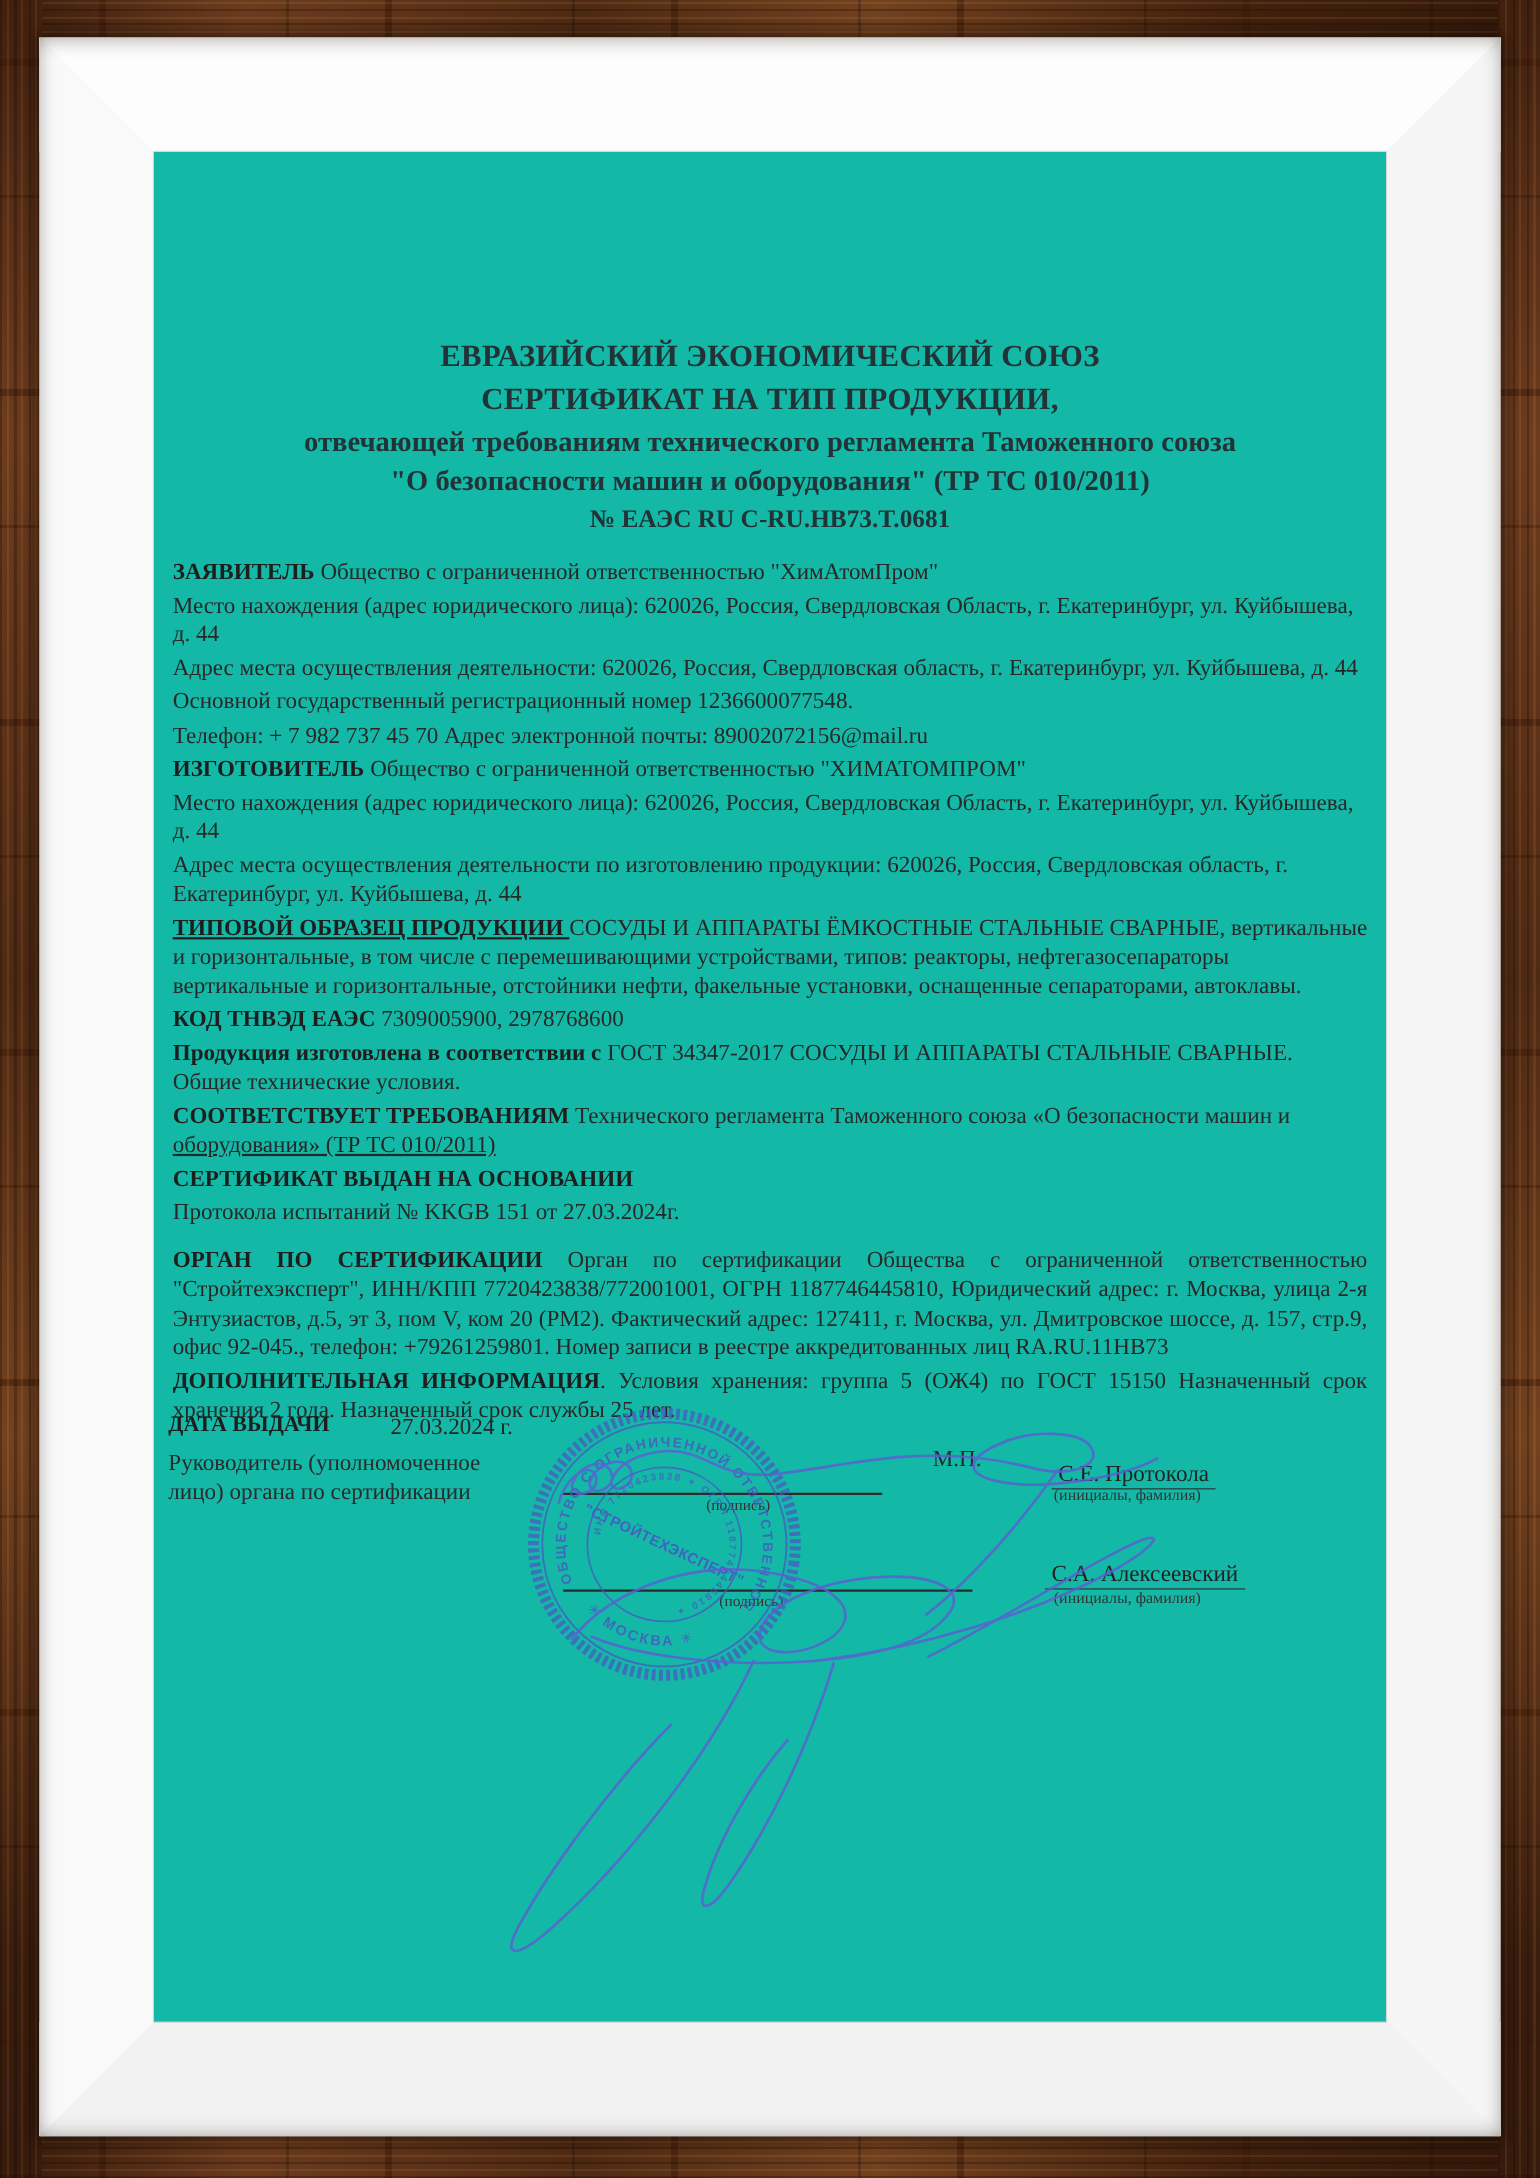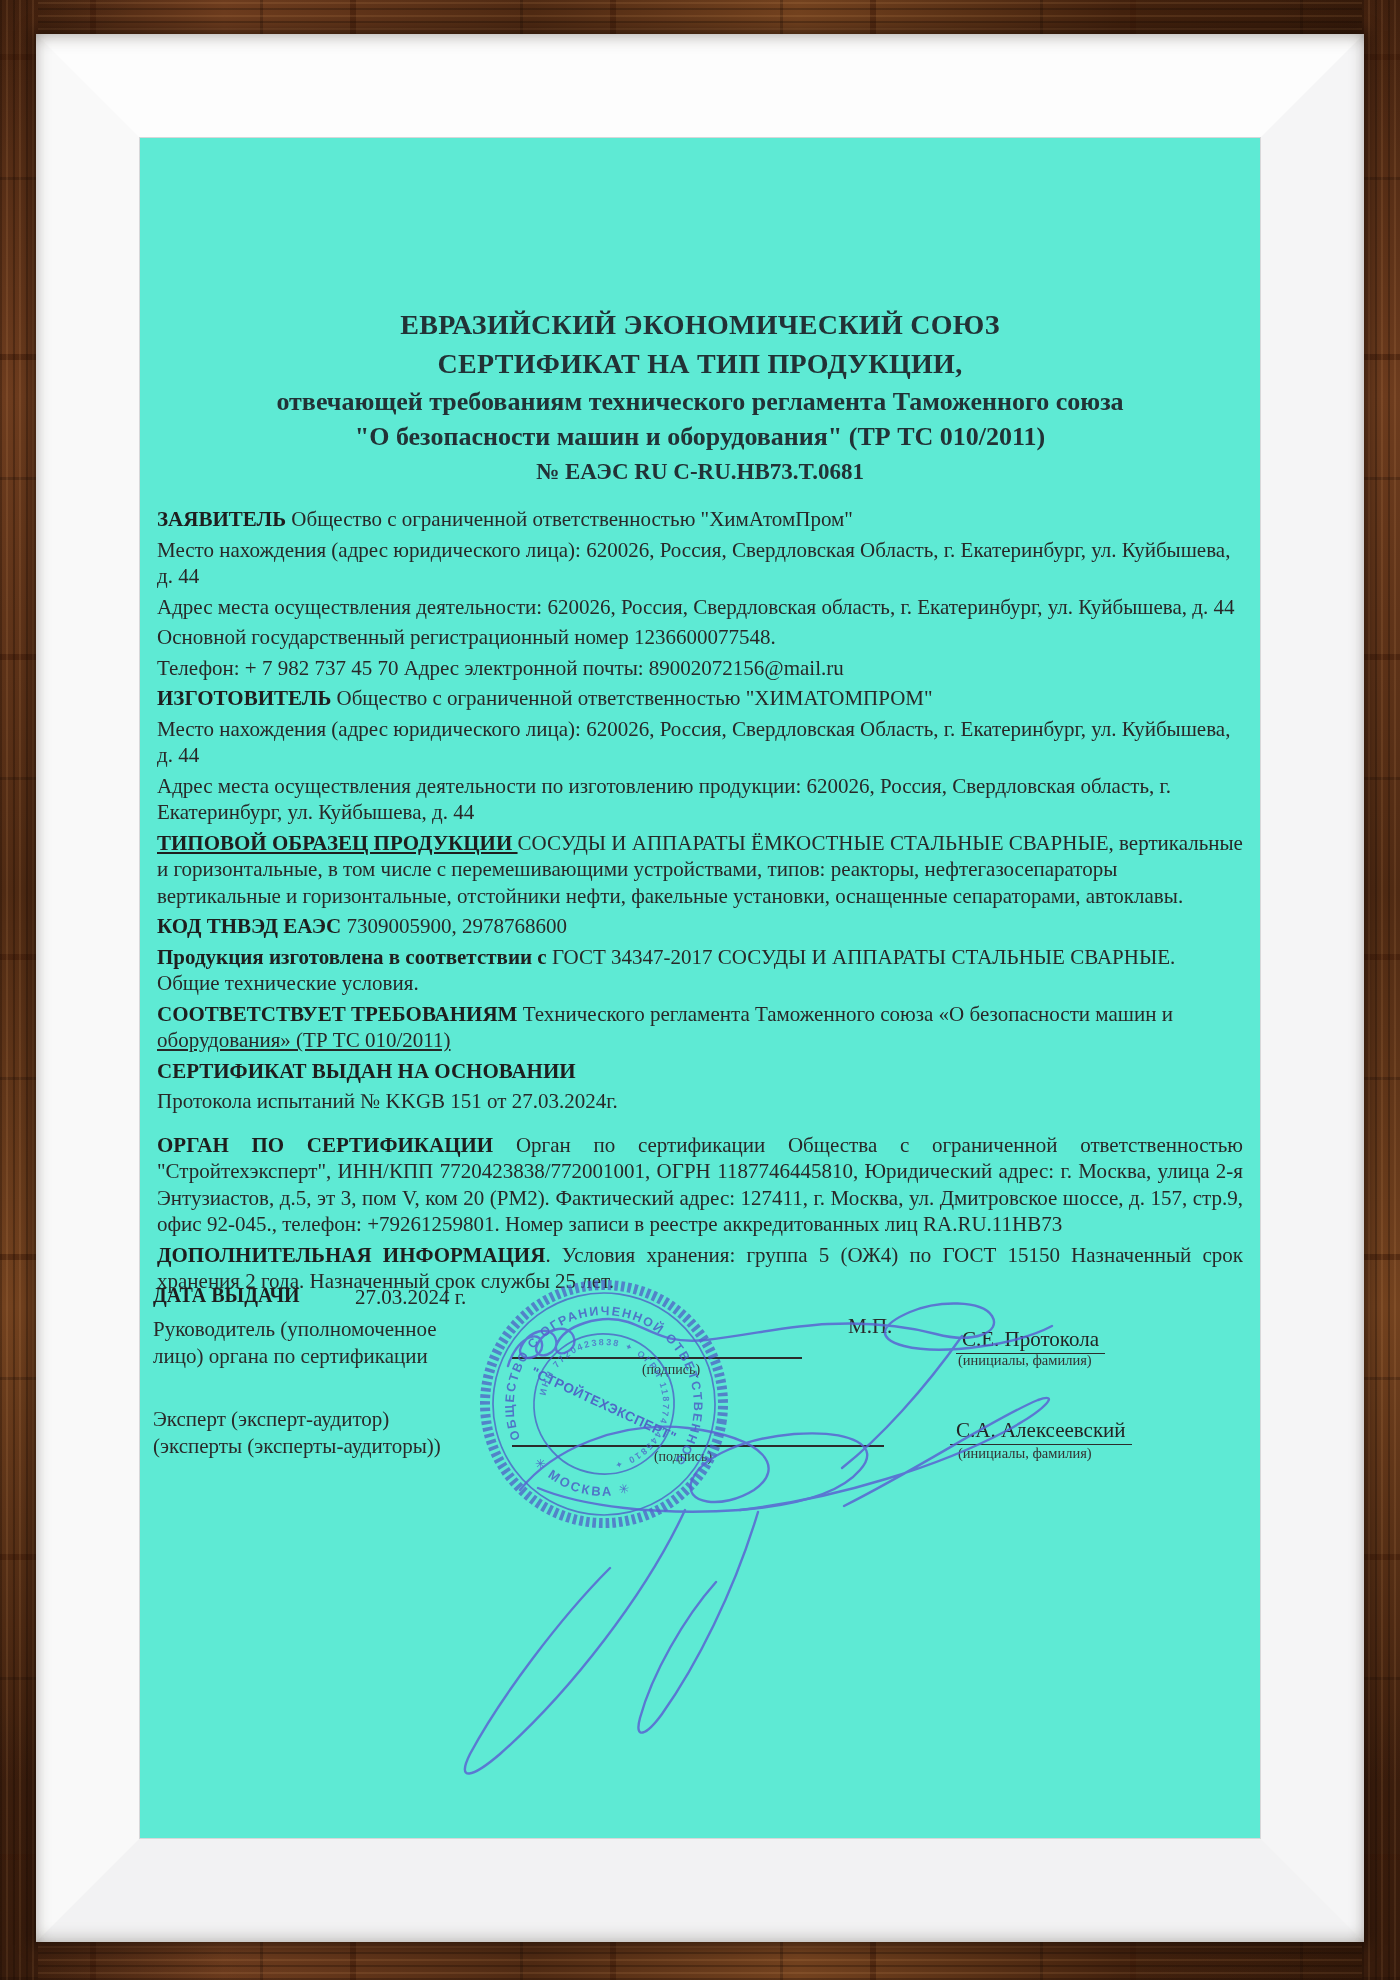--- a/index.html
+++ b/index.html
@@ -22,21 +22,21 @@
   .vignette{position:absolute;inset:0;pointer-events:none;
       background:radial-gradient(118% 104% at 50% 47%, rgba(0,0,0,0) 56%, rgba(16,6,2,.30) 79%, rgba(6,2,0,.72) 100%);}
   
   .mat{position:absolute;top:34px;left:36px;right:36px;bottom:38px;
        border:104px solid;border-color:#fdfdfd #f5f5f6 #f2f2f3 #f9f9f9;background:#fefefe;
        box-shadow:0 0 14px 3px rgba(10,4,1,.55);}
   .mat-shade{position:absolute;top:34px;left:36px;right:36px;bottom:38px;pointer-events:none;
        box-shadow:inset 0 12px 16px -9px rgba(40,30,20,.30), inset 12px 0 16px -11px rgba(40,30,20,.20),
                   inset -12px 0 16px -11px rgba(40,30,20,.20), inset 0 -12px 16px -9px rgba(40,30,20,.25);}
   
-  .paper{position:absolute;inset:0;background:#5eead4;outline:1px solid #d7d7d9;color:#262626;}
+  .paper{position:absolute;inset:0;background:#14b8a6;outline:1px solid #d7d7d9;color:#262626;}
   .doc-head{padding-top:168px;text-align:center;color:#223236;font-weight:bold;}
   .t1{font-size:28px;line-height:38px;letter-spacing:.3px;}
   .t2{font-size:28px;line-height:40px;letter-spacing:.3px;}
   .t3{font-size:26px;line-height:35px;}
   .t4{font-size:26px;line-height:35px;}
   .t5{font-size:23px;line-height:36px;}
   .doc-body{padding:12px 13px 0 13px;font-size:21px;line-height:26.5px;color:#282828;}
   .doc-body p{margin:4px;}
   .doc-body p.gap{margin-top:17px;}
   .jst{text-align:justify;}
@@ -108,24 +108,20 @@
 
     <div class="abs role role1">
       <div>Руководитель (уполномоченное</div>
       <div>лицо) органа по сертификации</div>
     </div>
     <div class="abs sig-caption cap1">(подпись)</div>
     <div class="abs seal-mark">М.П.</div>
     <div class="abs name name1">С.Е. Протокола</div>
     <div class="abs name-caption ncap1">(инициалы, фамилия)</div>
 
-    <div class="abs role role2">
-      <div>Эксперт (эксперт-аудитор)</div>
-      <div>(эксперты (эксперты-аудиторы))</div>
-    </div>
     <div class="abs sig-caption cap2">(подпись)</div>
     <div class="abs name name2">С.А. Алексеевский</div>
     <div class="abs name-caption ncap2">(инициалы, фамилия)</div>
 
     <svg class="overlay" viewBox="0 0 1120 1700">
       <defs>
         <path id="arcTop" d="M -78 46 A 90 90 0 1 1 78 46" fill="none"></path>
         <path id="arcBottom" d="M -66 64 A 92 92 0 0 0 66 64" fill="none"></path>
         <path id="ringInner" d="M -59 0 A 59 59 0 1 1 59 0 A 59 59 0 1 1 -59 0" fill="none"></path>
       </defs>

